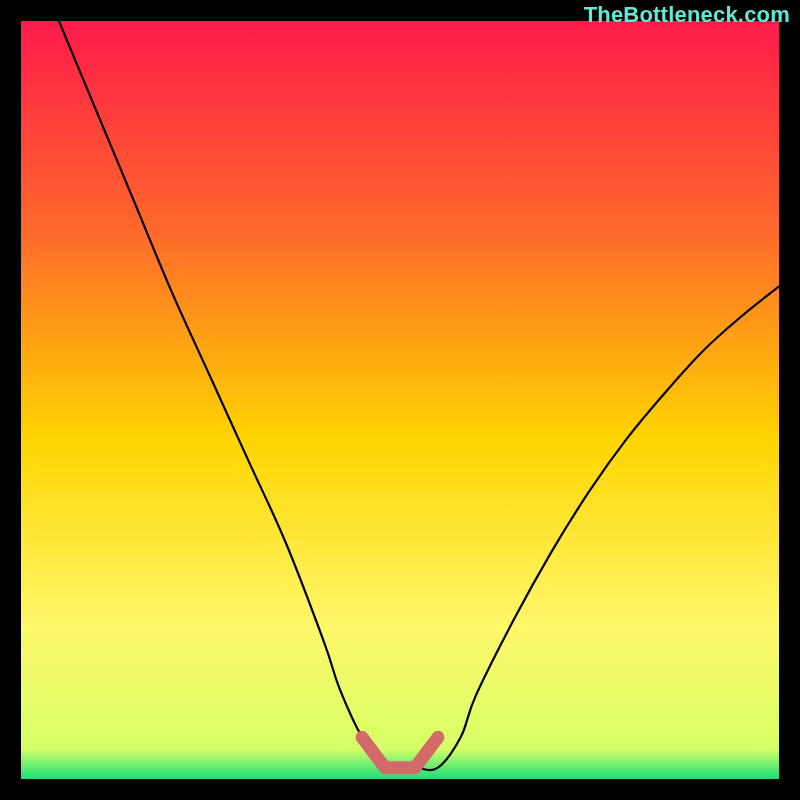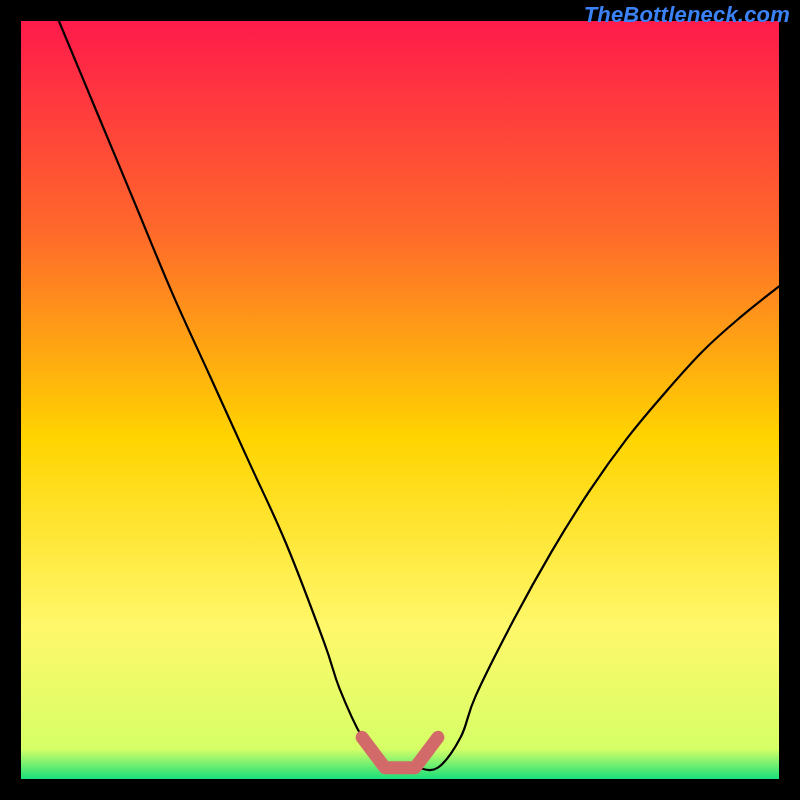--- a/index.html
+++ b/index.html
@@ -7,27 +7,26 @@
   .frame {
     position: relative;
     width: 800px;
     height: 800px;
     background: #000;
   }
   .watermark {
     position: absolute;
     top: 2px;
     right: 10px;
-    color: #3b82f6;
+    color: #5eead4;
     font-family: Arial, Helvetica, sans-serif;
     font-size: 22px;
     font-weight: 600;
     letter-spacing: 0.2px;
     z-index: 10;
-    font-style: italic;
   }
   .plot-wrap {
     position: absolute;
     left: 21px;
     top: 21px;
     width: 758px;
     height: 758px;
   }
   svg { display: block; }
 </style>

